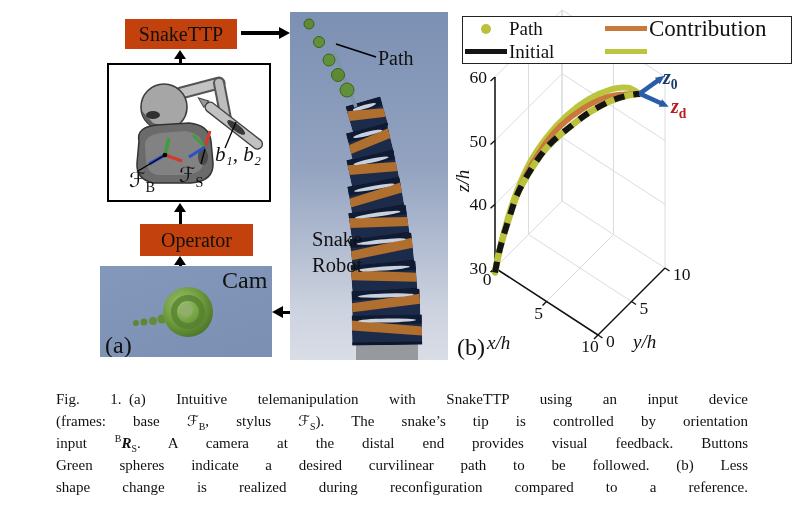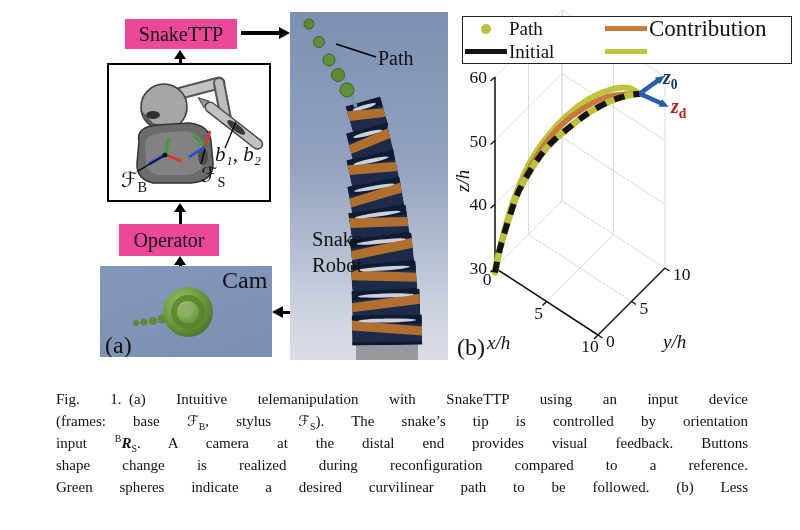--- a/index.html
+++ b/index.html
@@ -1,19 +1,19 @@
 <!DOCTYPE html>
 <html><head>
 <meta charset="utf-8">
 <style>
   html,body{margin:0;padding:0}
   body{width:800px;height:530px;position:relative;background:#fff;overflow:hidden;
        font-family:"Liberation Serif", serif;color:#111}
   .abs{position:absolute}
-  .gbox{background:#ec4899;display:flex;align-items:center;justify-content:center;
+  .gbox{background:#c2410c;display:flex;align-items:center;justify-content:center;
         font-size:20px;color:#111}
   #device-box{border:2.5px solid #000;background:#fff}
   .frame-label{font-size:21px;font-style:italic}
   .frame-label sub, .zlab sub{font-size:.68em;font-style:normal}
   .scr{font-family:"DejaVu Sans", sans-serif;font-style:normal}
   .panel-img{overflow:hidden}
   #cam-panel{background:linear-gradient(160deg,#8398bb,#7b8fb2)}
   #snake-panel{background:linear-gradient(#7c90b3 0%,#93a3c0 45%,#ccd2df 85%,#d9dde6 100%)}
   .ptag{font-size:24px;color:#111}
   .shaft-v{width:3px;background:#000}
@@ -79,29 +79,29 @@
     <circle cx="56" cy="90" r="2.3" fill="#000"></circle>
 
     <line x1="96" y1="82" x2="101" y2="66" stroke="#d33a2c" stroke-width="3"></line>
     <line x1="96" y1="82" x2="84" y2="70" stroke="#3d9e3b" stroke-width="3"></line>
     <line x1="96" y1="82" x2="80" y2="92" stroke="#2a52c8" stroke-width="3"></line>
 
     <line x1="29" y1="106" x2="56" y2="90" stroke="#000" stroke-width="1.3"></line>
     <line x1="92" y1="99" x2="96" y2="84" stroke="#000" stroke-width="1.3"></line>
     <line x1="116" y1="83" x2="127" y2="57" stroke="#000" stroke-width="1.3"></line>
   </svg>
-  <span class="abs frame-label" style="left:12px;top:103px"><span class="scr">ℱ</span><sub>B</sub></span>
-  <span class="abs frame-label" style="left:92px;top:98px"><span class="scr">ℱ</span><sub>S</sub></span>
+  <span class="abs frame-label" style="left:20px;top:103px"><span class="scr">ℱ</span><sub>B</sub></span>
+  <span class="abs frame-label" style="left:70px;top:98px"><span class="scr">ℱ</span><sub>S</sub></span>
   <span class="abs frame-label" style="left:106px;top:77px">b₁, b₂</span>
 </div>
 
 <div class="abs head-up" style="left:174px;top:203px"></div>
 <div class="abs shaft-v" style="left:179px;top:211px;height:13px"></div>
 
-<div class="abs gbox" id="operator-box" style="left:119px;top:224px;width:100px;height:32px">
+<div class="abs gbox" id="operator-box" style="left:140px;top:224px;width:113px;height:32px">
   <span>Operator</span>
 </div>
 
 <div class="abs head-up" style="left:174px;top:256px"></div>
 <div class="abs shaft-v" style="left:179px;top:264px;height:2px"></div>
 
 <div class="abs panel-img" id="cam-panel" style="left:100px;top:266px;width:172px;height:91px">
   <svg width="172" height="91">
     <defs>
       <radialGradient id="gsph" cx="38%" cy="35%" r="75%">
@@ -305,26 +305,26 @@
         <span class="sw sw-line" style="background: rgb(20, 20, 20);"></span>
       </span>
     <span class="lbl1">Initial</span>
     <span class="swcell">
         <span class="sw sw-line" style="background: rgb(188, 197, 62);"></span>
       </span>
   </div>
 </div>
 
 <span class="abs axlab" style="left:487px;top:332px">x/h</span>
-<span class="abs axlab" style="left:663px;top:331px">y/h</span>
+<span class="abs axlab" style="left:633px;top:331px">y/h</span>
 <span class="abs axlab" style="left:452px;top:192px;transform:rotate(-90deg);transform-origin:0 0">z/h</span>
 <span class="abs ptag" style="left:457px;top:334px">(b)</span>
 
 <span class="abs zlab" style="left: 663px; top: 66px; color: rgb(27, 58, 107);"><span>z</span><sub>0</sub></span>
 <span class="abs zlab" style="left: 671px; top: 95px; color: #b91c1c;"><span>z</span><sub>d</sub></span>
 
 <div class="abs" id="caption" style="left:56px;top:389px;width:692px">
     <div class="cap-line"><span>Fig. 1. (a) Intuitive telemanipulation with SnakeTTP using an input device</span></div>
     <div class="cap-line"><span>(frames: base </span><span class="scr">ℱ</span><sub>B</sub><span>, stylus </span><span class="scr">ℱ</span><sub>S</sub><span>). The snake’s tip is controlled by orientation</span></div>
     <div class="cap-line"><span>input </span><sup>B</sup><span class="bi">R</span><sub>S</sub><span>. A camera at the distal end provides visual feedback. Buttons</span></div>
+    <div class="cap-line"><span>Green spheres indicate a desired curvilinear path to be followed. (b) Less</span></div>
     <div class="cap-line"><span>shape change is realized during reconfiguration compared to a reference.</span></div>
-    <div class="cap-line"><span>Green spheres indicate a desired curvilinear path to be followed. (b) Less</span></div>
   </div>
 
 </body></html>

